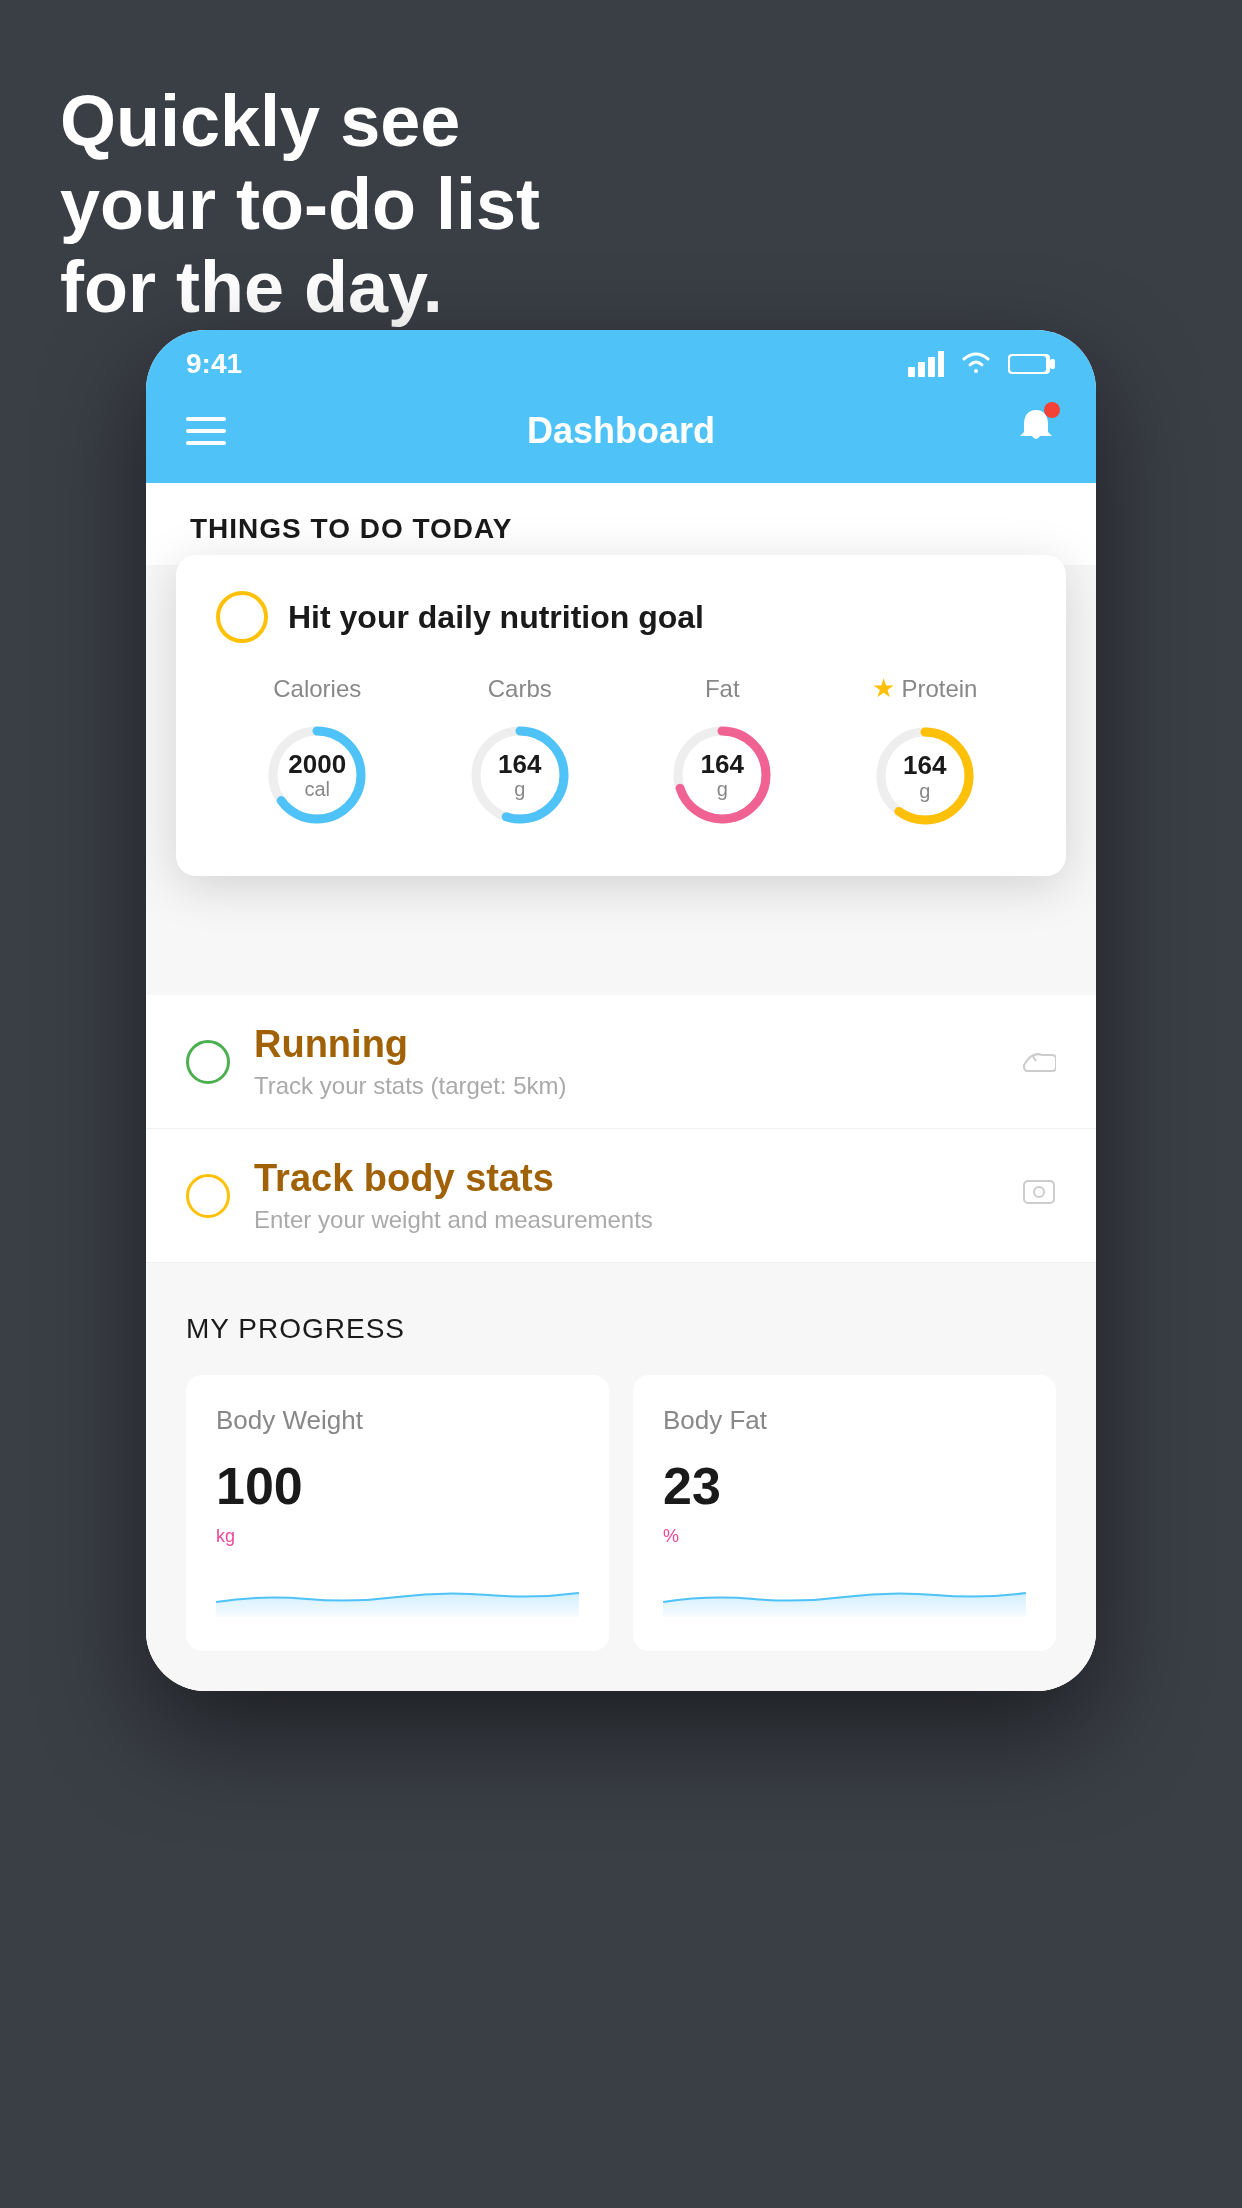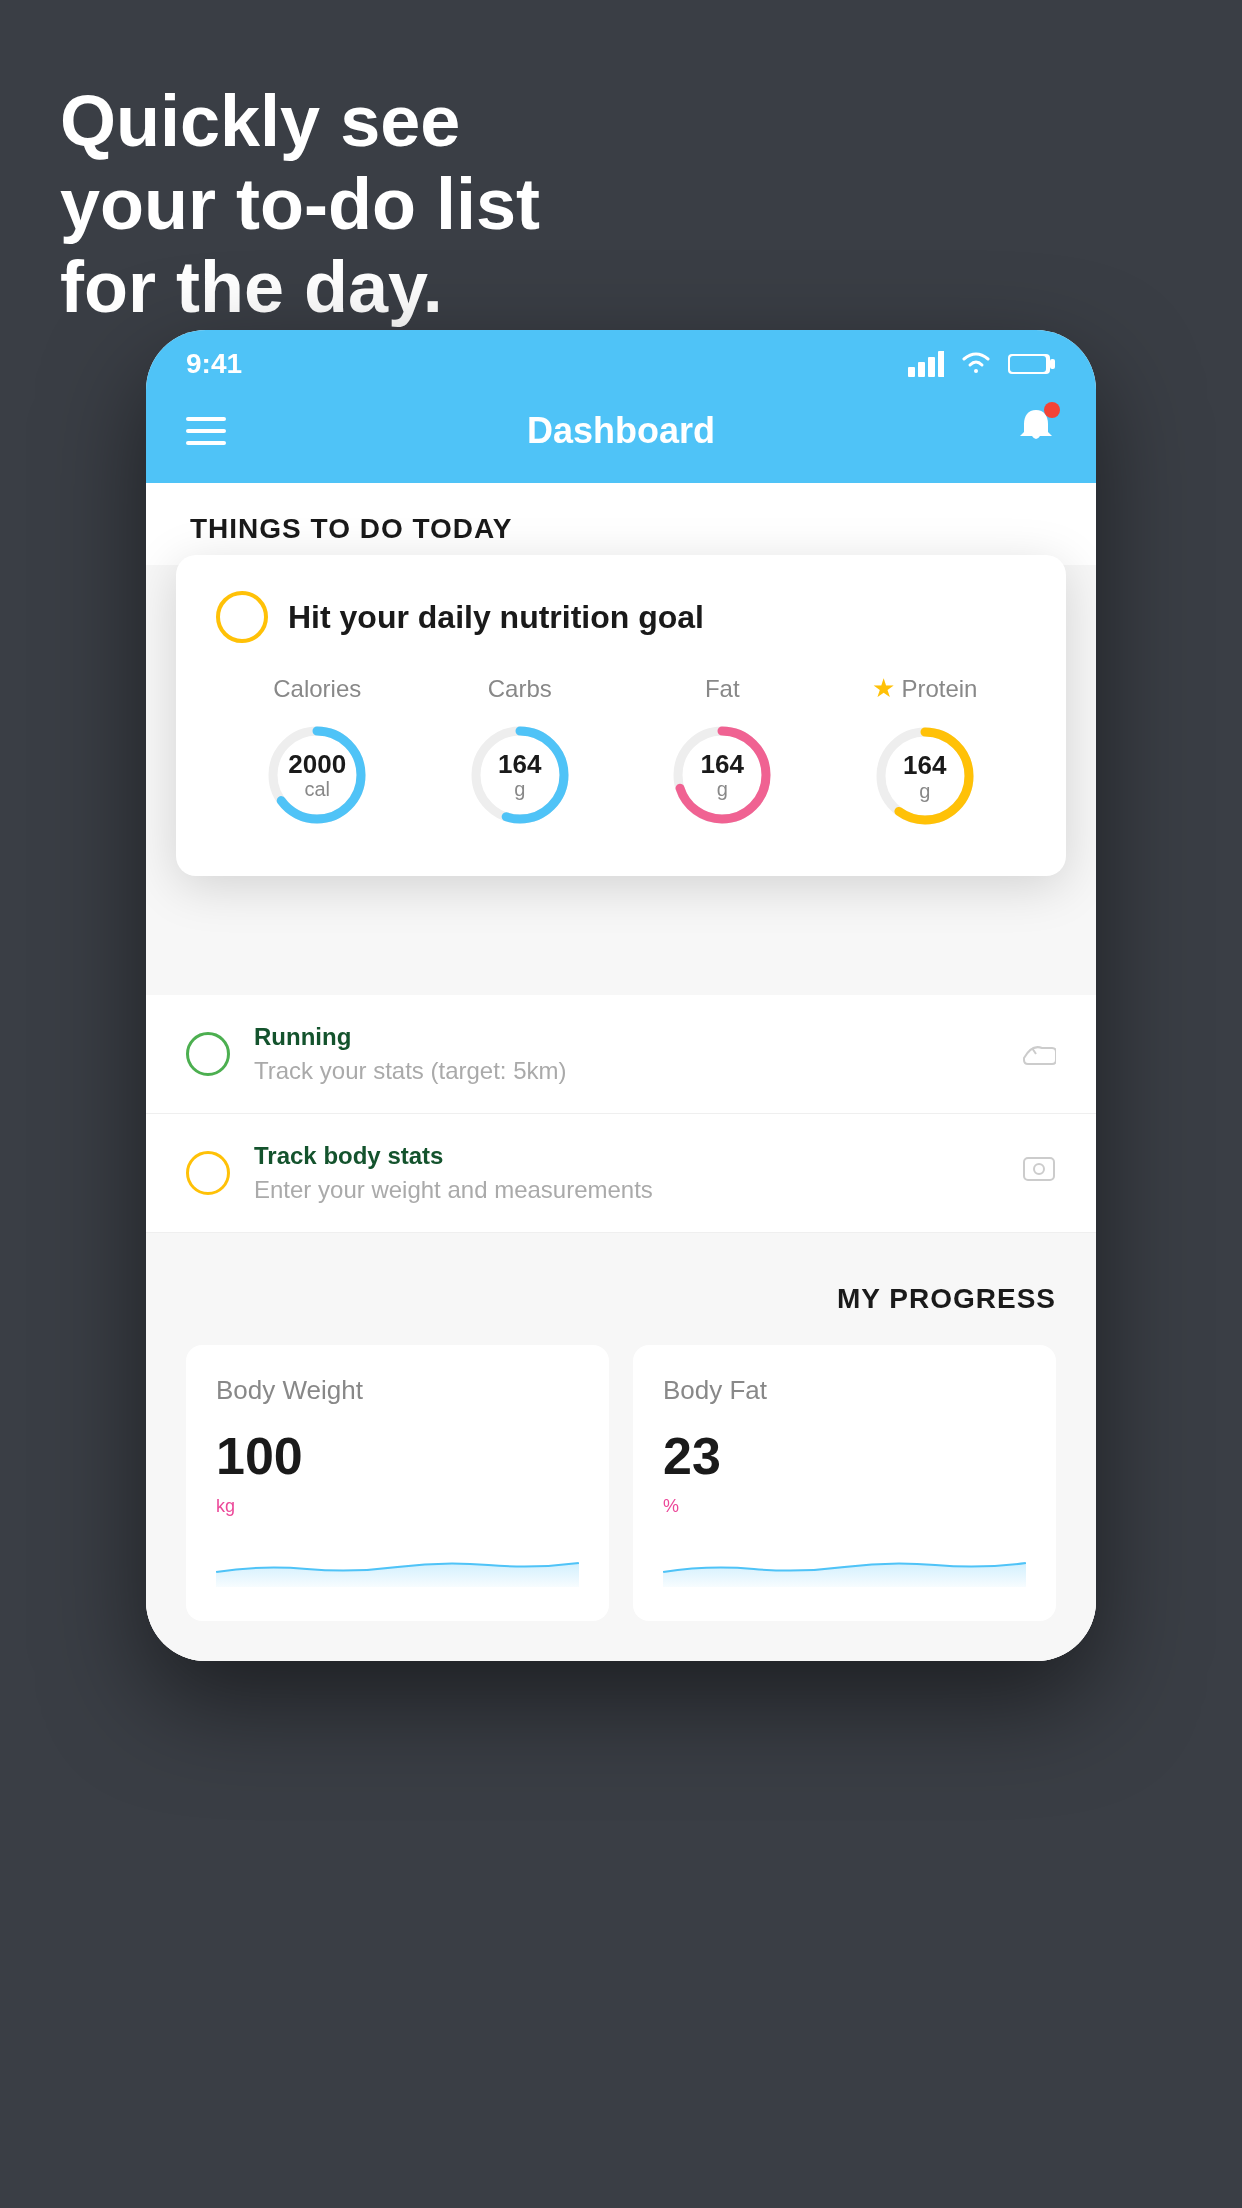--- a/index.html
+++ b/index.html
@@ -240,49 +240,48 @@
       border: 3px solid;
       flex-shrink: 0;
     }
     .todo-circle.green { border-color: #4caf50; }
     .todo-circle.yellow { border-color: #ffc107; }
 
     .todo-text {
       flex: 1;
     }
     .todo-title {
-      font-size: 24px;
+      font-size: 38px;
       font-weight: 600;
-      color: #14532d;
+      color: #a16207;
       margin-bottom: 6px;
     }
     .todo-subtitle {
       font-size: 24px;
       color: #aaa;
     }
 
     .todo-icon {
       color: #ccc;
       font-size: 34px;
     }
 
     
     .progress-section {
       background: #f7f7f7;
       padding: 50px 40px 40px;
     }
 
     .progress-header {
       font-size: 28px;
-      font-weight: 700;
+      font-weight: 400;
       letter-spacing: 1px;
       color: #1a1a1a;
       margin-bottom: 30px;
       text-transform: uppercase;
-      text-align: right;
     }
 
     .progress-cards {
       display: flex;
       gap: 24px;
     }
 
     .progress-card {
       flex: 1;
       background: #fff;

